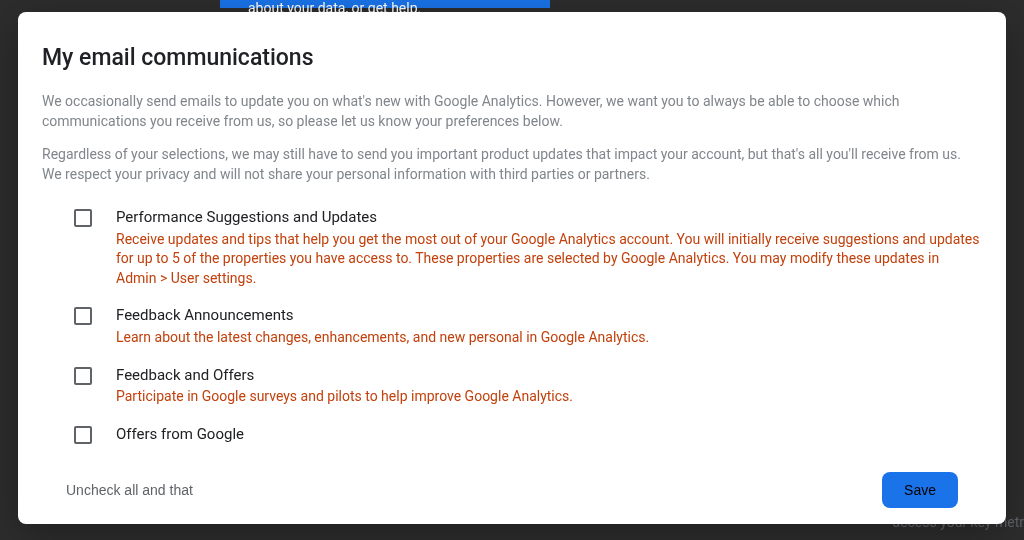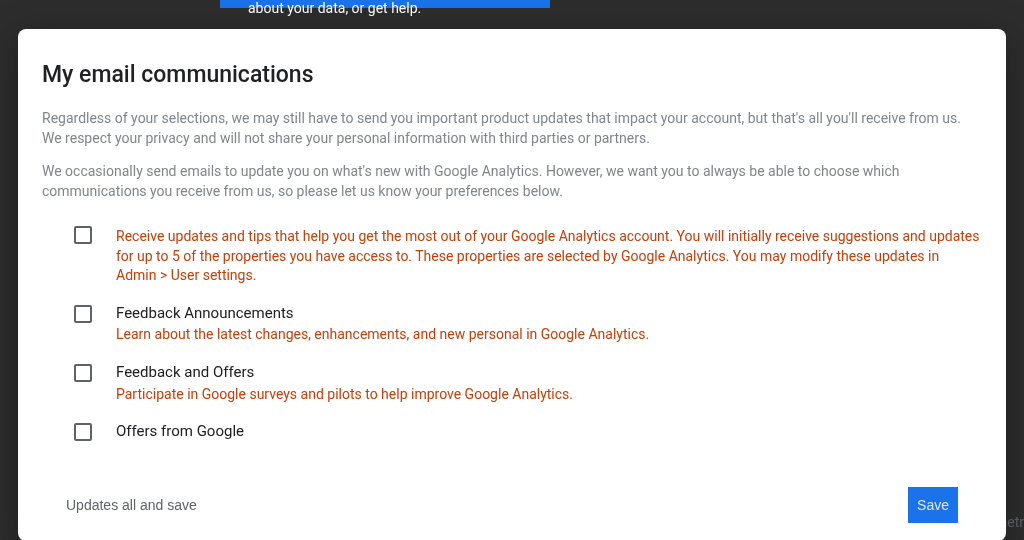--- a/index.html
+++ b/index.html
@@ -37,21 +37,21 @@
       position: absolute;
       inset: 0;
       background: rgba(0,0,0,0);
       display: flex;
       align-items: flex-start;
       justify-content: center;
     }
     .modal {
       background: #fff;
       width: 988px;
-      margin-top: 29px;
+      margin-top: 12px;
       border-radius: 8px;
       box-shadow: 0 10px 40px rgba(0,0,0,0.3);
       padding: 32px 24px 18px 24px;
       height: 512px;
       display: flex;
       flex-direction: column;
     }
     .modal-title {
       font-size: 23px;
       font-weight: 500;
@@ -107,46 +107,47 @@
     }
     .uncheck-link {
       color: #5f6368;
       font-size: 14px;
       cursor: pointer;
       background: none;
       border: none;
     }
     .save-btn {
       background: #1a73e8;
-      color: #e5e5e5;
+      color: #000000;
       border: none;
-      border-radius: 0;
-      padding: 10px 9px;
+      border-radius: 8px;
+      padding: 10px 22px;
       font-size: 14px;
       font-weight: 500;
       cursor: pointer;
     }
   </style>
 </head>
 <body>
 
 <div class="background-hint">about your data, or get help.</div>
 <div class="background-text-right">access your key metr</div>
 
 <div class="modal-overlay">
   <div class="modal">
     <h1 class="modal-title">My email communications</h1>
+    <p class="modal-desc">We occasionally send emails to update you on what's new with Google Analytics. However, we want you to always be able to choose which communications you receive from us, so please let us know your preferences below.</p>
     <p class="modal-desc">Regardless of your selections, we may still have to send you important product updates that impact your account, but that's all you'll receive from us. We respect your privacy and will not share your personal information with third parties or partners.</p>
-    <p class="modal-desc">We occasionally send emails to update you on what's new with Google Analytics. However, we want you to always be able to choose which communications you receive from us, so please let us know your preferences below.</p>
 
     <div class="options-list">
 
       <div class="option-row">
         <div class="checkbox"></div>
         <div class="option-text">
+          <div class="option-title">Performance Suggestions and Updates</div>
           <div class="option-desc">Receive updates and tips that help you get the most out of your Google Analytics account. You will initially receive suggestions and updates for up to 5 of the properties you have access to. These properties are selected by Google Analytics. You may modify these updates in Admin &gt; User settings.</div>
         </div>
       </div>
 
       <div class="option-row">
         <div class="checkbox"></div>
         <div class="option-text">
           <div class="option-title">Feedback Announcements</div>
           <div class="option-desc">Learn about the latest changes, enhancements, and new personal in Google Analytics.</div>
         </div>
@@ -163,17 +164,17 @@
       <div class="option-row">
         <div class="checkbox"></div>
         <div class="option-text">
           <div class="option-title">Offers from Google</div>
         </div>
       </div>
 
     </div>
 
     <div class="modal-footer">
-      <button class="uncheck-link">Updates all and save</button>
+      <button class="uncheck-link">Uncheck all and that</button>
       <button class="save-btn">Save</button>
     </div>
   </div>
 </div>
 
 </body></html>

